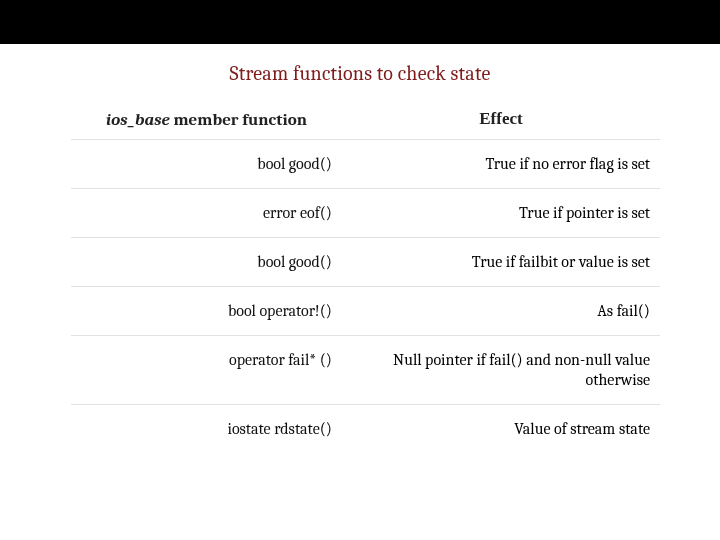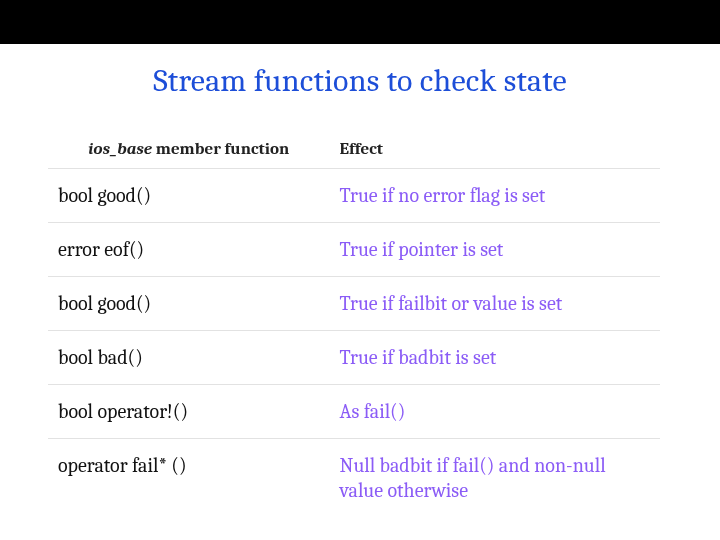--- a/index.html
+++ b/index.html
@@ -11,67 +11,69 @@
     font-family: Cambria, Georgia, "Times New Roman", serif;
     color: #222;
   }
   .topbar {
     width: 100%;
     height: 44px;
     background: #000000;
   }
   .title {
     text-align: center;
-    font-size: 32px;
+    font-size: 20px;
     font-weight: 400;
-    color: #1d4ed8;
+    color: #7f1d1d;
     margin-top: 18px;
-    margin-bottom: 34px;
+    margin-bottom: 18px;
     letter-spacing: 0.2px;
   }
   .tablewrap {
-    padding: 0 60px 0 48px;
+    padding: 0 60px 0 71px;
   }
   table {
     width: 100%;
     border-collapse: collapse;
   }
   th {
     font-weight: 700;
     font-size: 17px;
     padding: 6px 10px 10px 10px;
     border-bottom: 1px solid #e2e2e2;
     vertical-align: bottom;
   }
   th.col-fn {
     width: 46%;
     text-align: center;
   }
   th.col-eff {
     width: 54%;
-    text-align: left;
+    text-align: center;
+    font-family: Liberation Serif, serif;
   }
   .ital {
     font-style: italic;
   }
   td {
-    font-size: 20px;
+    font-size: 16px;
     padding: 14px 10px 14px 10px;
     border-bottom: 1px solid #e2e2e2;
     vertical-align: top;
     line-height: 1.25;
+    text-align: right;
   }
   tr:last-child td {
     border-bottom: none;
   }
   td.fn {
     color: #111;
   }
   td.eff {
-    color: #8b5cf6;
+    color: #000000;
   }
 </style>
 </head>
 <body>
 
 <div class="topbar"></div>
 
 <div class="title">Stream functions to check state</div>
 
 <div class="tablewrap">
@@ -91,26 +93,26 @@
       </tr>
       <tr>
         <td class="fn">error eof()</td>
         <td class="eff">True if pointer is set</td>
       </tr>
       <tr>
         <td class="fn">bool good()</td>
         <td class="eff">True if failbit or value is set</td>
       </tr>
       <tr>
-        <td class="fn">bool bad()</td>
-        <td class="eff">True if badbit is set</td>
-      </tr>
-      <tr>
         <td class="fn">bool operator!()</td>
         <td class="eff">As fail()</td>
       </tr>
       <tr>
         <td class="fn">operator fail* ()</td>
-        <td class="eff">Null badbit if fail() and non-null value otherwise</td>
+        <td class="eff">Null pointer if fail() and non-null value otherwise</td>
+      </tr>
+      <tr>
+        <td class="fn">iostate rdstate()</td>
+        <td class="eff">Value of stream state</td>
       </tr>
     </tbody>
   </table>
 </div>
 
 </body></html>

